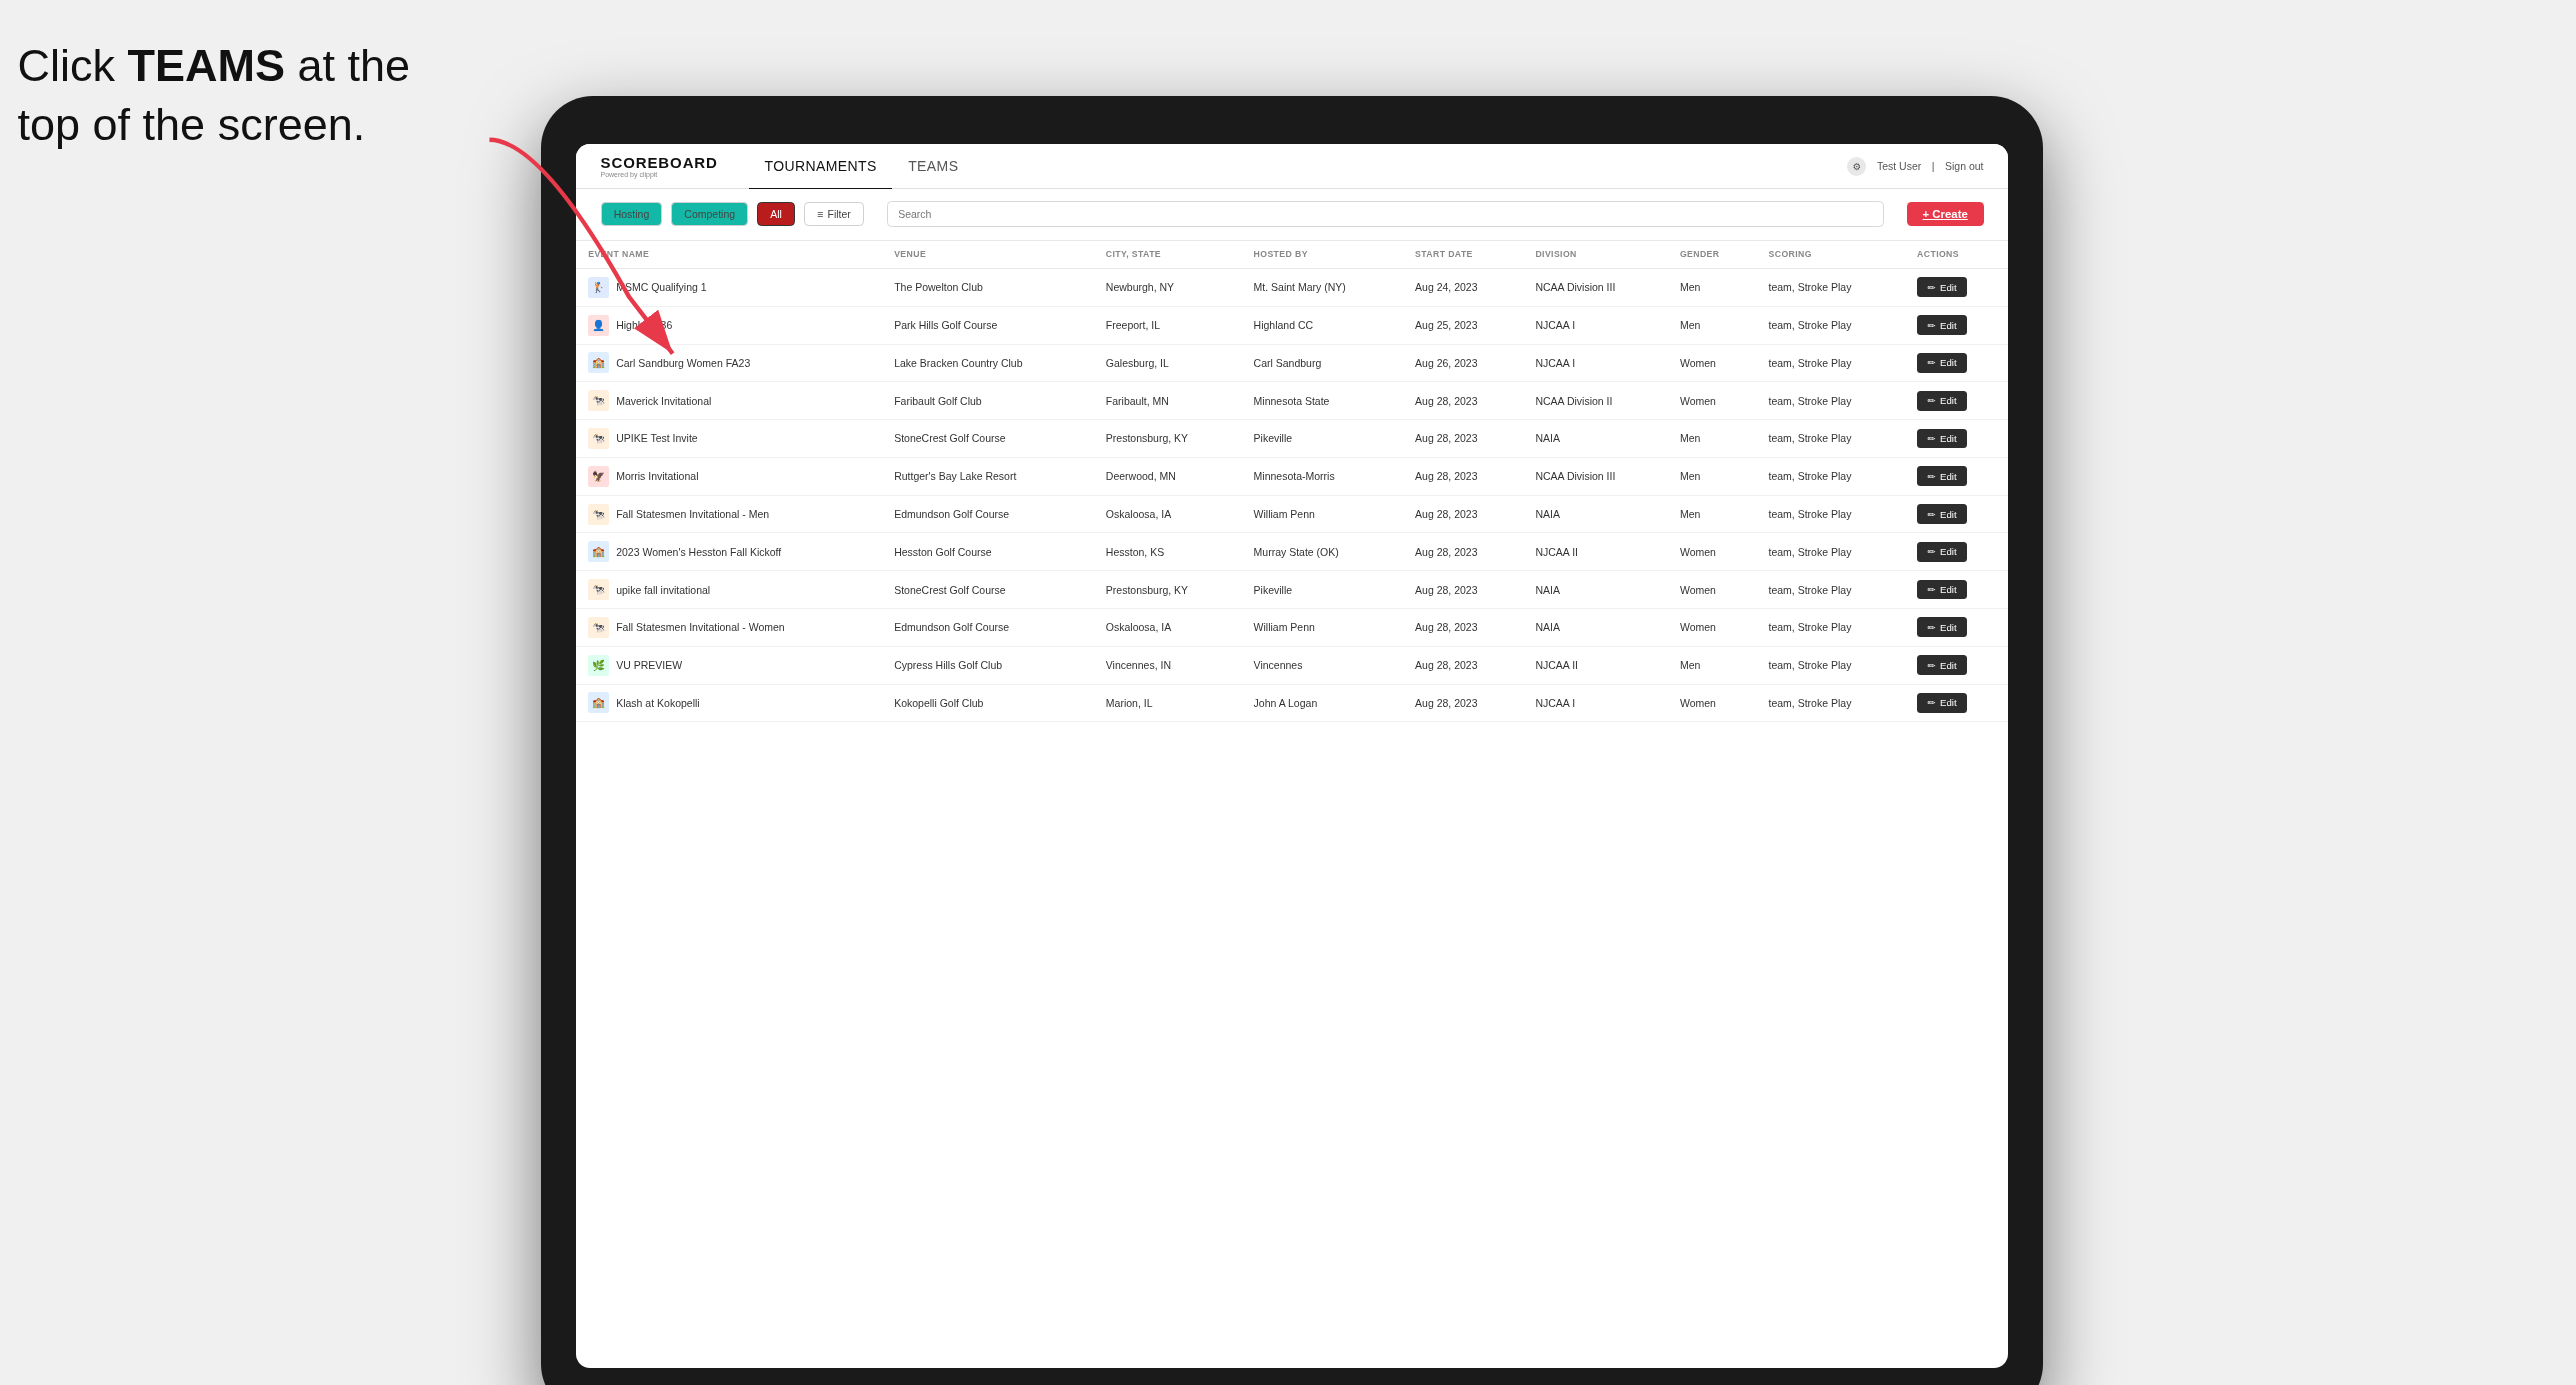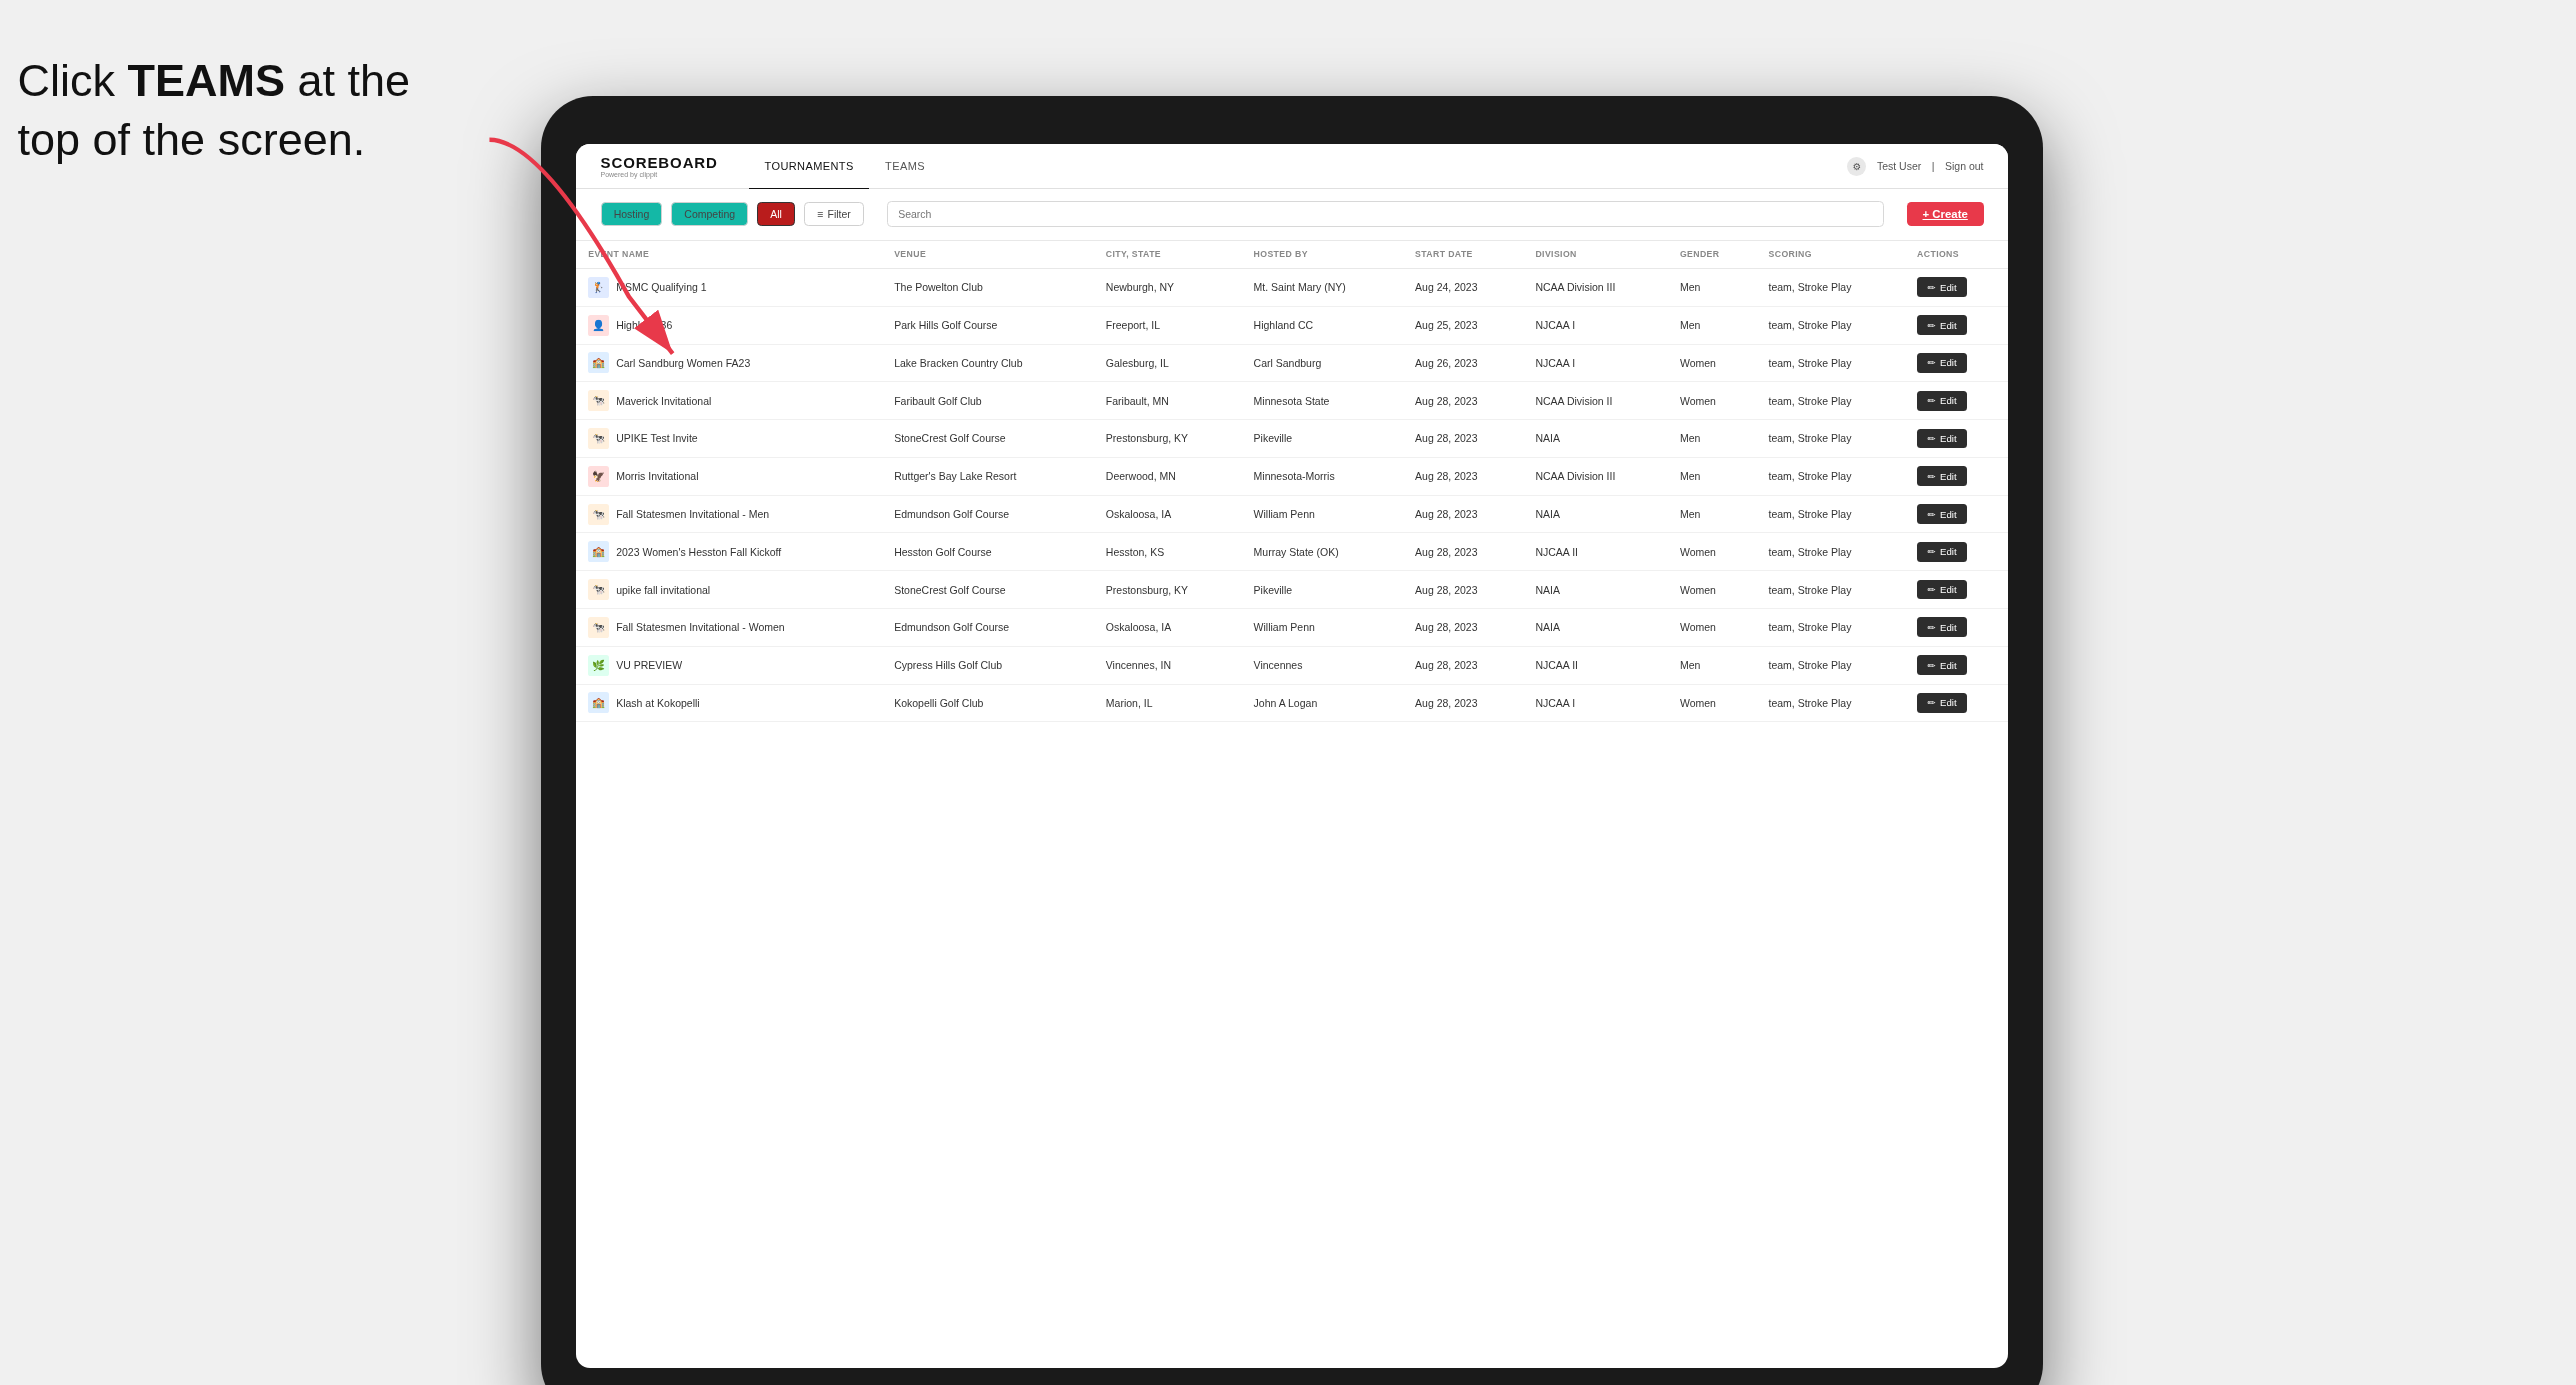--- a/index.html
+++ b/index.html
@@ -8,21 +8,21 @@
       font-family: -apple-system, BlinkMacSystemFont, 'Segoe UI', sans-serif;
       width: 2576px;
       height: 1386px;
       overflow: hidden;
       position: relative;
     }
 
     
     .instruction {
       position: absolute;
-      top: 52px;
+      top: 37px;
       left: 17.5px;
       font-size: 45px;
       line-height: 1.3;
       color: #111;
       font-weight: 400;
       z-index: 10;
       max-width: 541px;
     }
     .instruction strong {
       font-weight: 900;
@@ -94,21 +94,21 @@
       display: flex;
       gap: 0;
       flex: 1;
     }
 
     .nav-tab {
       padding: 0 15.7px;
       height: 45px;
       display: flex;
       align-items: center;
-      font-size: 11px;
+      font-size: 14px;
       font-weight: 500;
       color: #555;
       cursor: pointer;
       border-bottom: 1.7px solid transparent;
       text-transform: uppercase;
       letter-spacing: 0.4px;
     }
 
     .nav-tab.active {
       color: #111;

